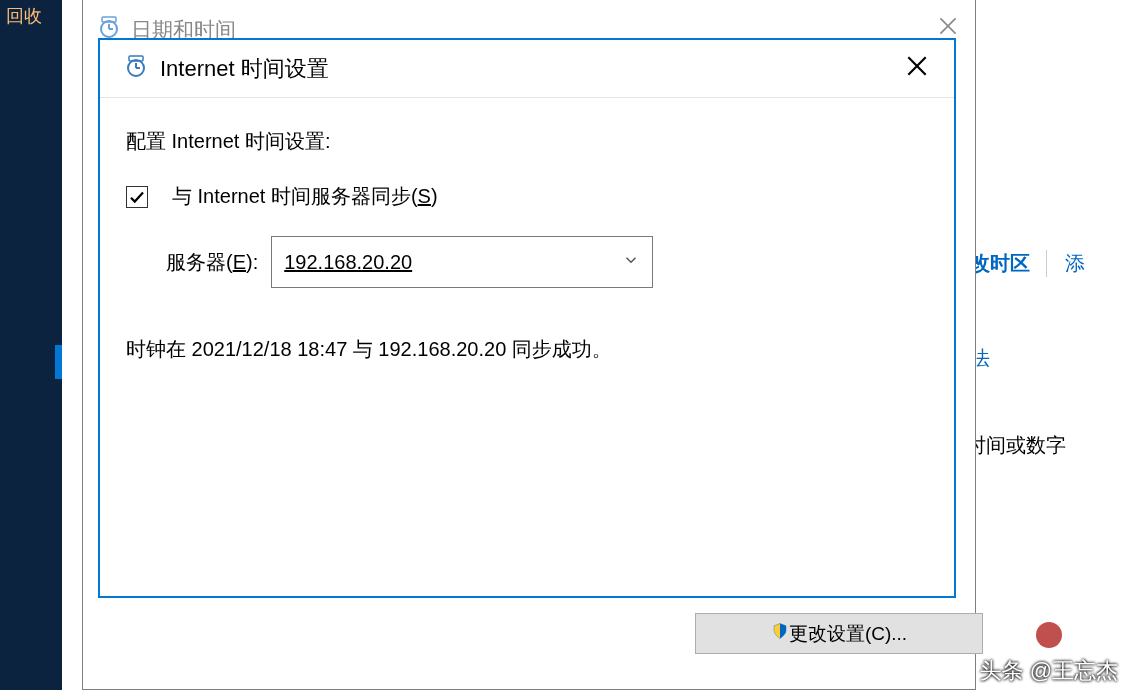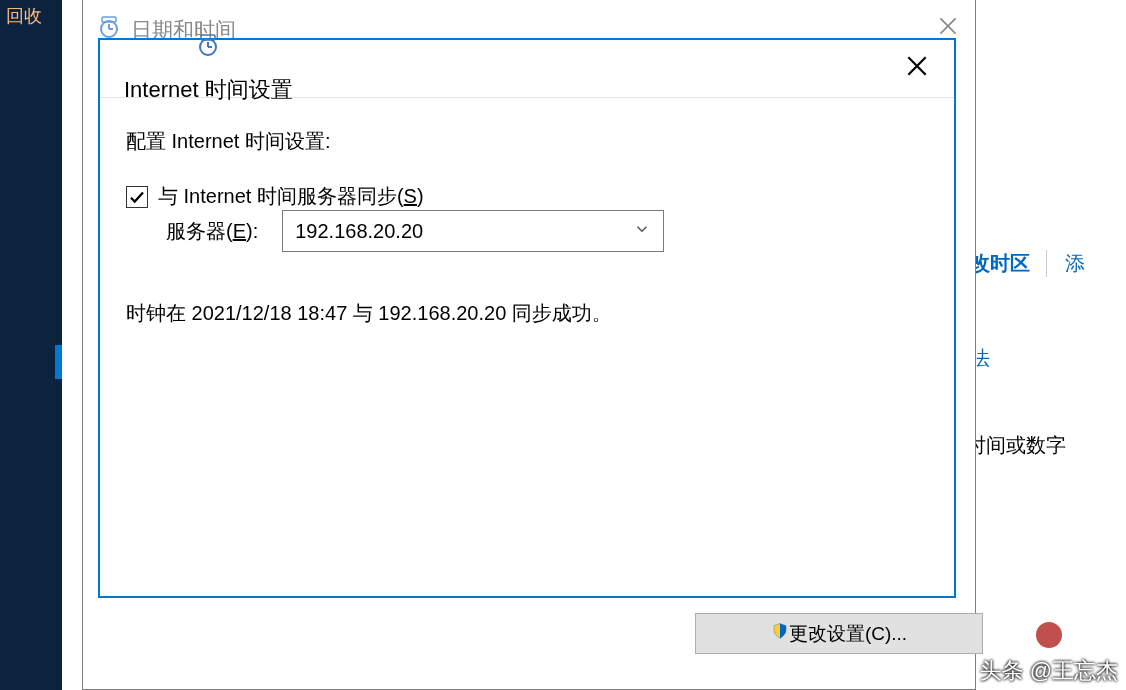--- a/index.html
+++ b/index.html
@@ -97,41 +97,42 @@
       z-index: 10;
     }
     .dlg-titlebar {
       height: 58px;
       display: flex;
       align-items: center;
       justify-content: space-between;
       padding: 0 24px;
       border-bottom: 1px solid #e4e4e4;
     }
-    .dlg-title-left { display: flex; align-items: center; gap: 12px; font-size: 22px; flex-direction: column; }
+    .dlg-title-left { display: flex; align-items: center; gap: 12px; font-size: 22px; }
     .dlg-close { cursor: pointer; }
     .dlg-close svg { width: 26px; height: 26px; }
     .dlg-body { padding: 30px 26px 10px 26px; }
     .config-label { font-size: 20px; margin-bottom: 28px; }
-    .checkbox-row { display: flex; align-items: center; gap: 10px; font-size: 20px; }
+    .checkbox-row { display: flex; align-items: center; gap: 24px; font-size: 20px; margin-bottom: 26px; }
     .chk {
       width: 22px; height: 22px;
       border: 1.5px solid #333;
       display: flex; align-items: center; justify-content: center;
       cursor: pointer;
     }
     .chk svg { width: 18px; height: 18px; }
-    .server-row { display: flex; align-items: center; gap: 24px; margin-bottom: 48px; padding-left: 40px; }
+    .server-row { display: flex; align-items: center; gap: 13px; margin-bottom: 48px; padding-left: 40px; }
     .server-label { font-size: 20px; }
     .server-combo {
-      width: 382px; height: 42px;
+      width: 382px; height: 52px;
       border: 1.5px solid #7a7a7a;
       display: flex; align-items: center; justify-content: space-between;
       padding: 0 12px;
       font-size: 20px;
+      text-decoration: underline;
     }
     .chevron svg { width: 18px; height: 18px; }
     .update-btn {
       width: 226px; height: 46px;
       border: 3px solid #0078d4;
       background: #e1e1e1;
       outline: 1px dotted #222;
       outline-offset: -6px;
       display: flex; align-items: center; justify-content: center;
       font-size: 20px;

